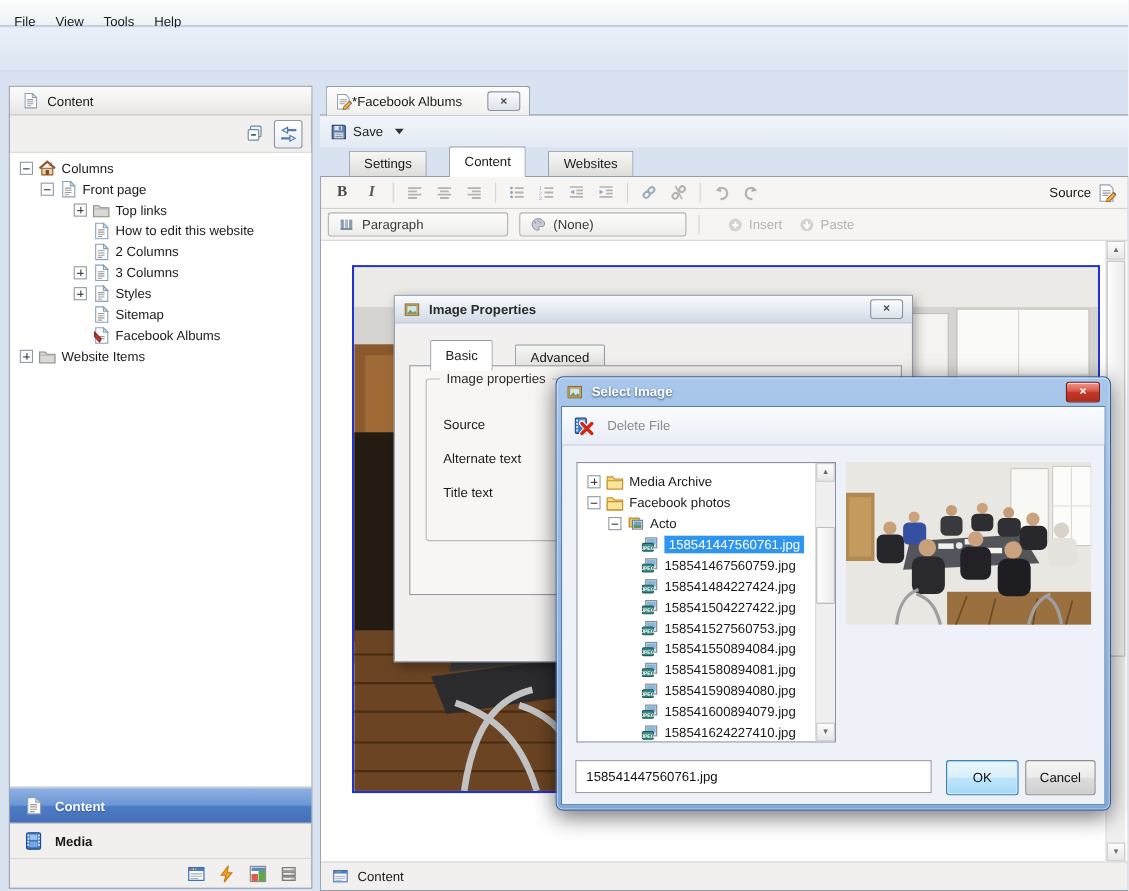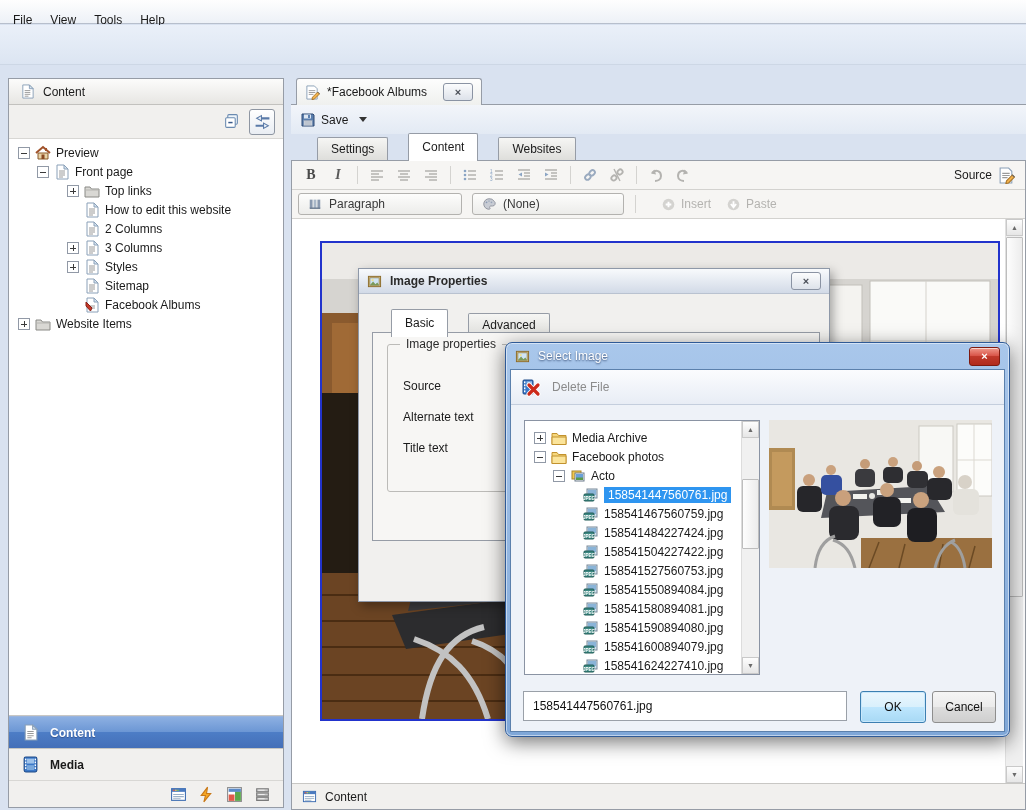--- a/index.html
+++ b/index.html
@@ -34,21 +34,21 @@
   .lp-view{height:31px;display:flex;align-items:center;gap:11px;padding:0 13px;border-top:1px solid #c6c5c2;font-weight:bold;}
   .lp-view.sel{background:linear-gradient(#8db0e2 0%,#6b96d4 49%,#4d7dc6 50%,#446fb8 100%);
                color:#fff;border-top:1px solid #9ab4dc;text-shadow:0 1px 1px rgba(20,40,90,.45);}
   .lp-icons{height:26px;display:flex;align-items:center;justify-content:flex-end;gap:11px;
             padding:0 12px;border-top:1px solid #d8d7d4;}
 
   
   .main-panel{left:291px;top:78px;width:735px;height:732px;}
   .doc-tab{position:absolute;left:5px;top:0;height:27px;width:186px;background:linear-gradient(#fdfdfd,#eff0ee);
            border:1px solid #969ca6;border-bottom:none;border-radius:3px 3px 0 0;
-           display:flex;align-items:center;gap:7px;padding:0 8px;box-sizing:border-box;z-index:2;}
+           display:flex;align-items:center;padding:0 8px;box-sizing:border-box;z-index:2;}
   .mini-close{margin-left:auto;width:28px;height:16px;border:1px solid #8a93a3;border-radius:3px;
               background:linear-gradient(#fbfcfd,#dde2ea);display:flex;align-items:center;justify-content:center;
               font-size:11px;font-weight:bold;color:#4a4f58;line-height:1;}
   .save-bar{position:absolute;left:0;top:26px;width:100%;height:30px;border-top:1px solid #969ca6;
             background:linear-gradient(#f2f5fa,#e3eaf4);display:flex;align-items:center;padding:0 9px;box-sizing:border-box;gap:5px;}
   .save-caret{width:0;height:0;border-left:4px solid transparent;border-right:4px solid transparent;
               border-top:5px solid #333;margin-left:6px;}
   .view-tabs{position:absolute;left:0;top:56px;width:100%;height:26px;display:flex;align-items:flex-end;
              padding-left:8px;box-sizing:border-box;gap:2px;}
   .tab{border:1px solid #969ca6;border-bottom:none;border-radius:2px 2px 0 0;background:linear-gradient(#f6f6f4,#dededb);
@@ -82,21 +82,21 @@
               display:flex;align-items:center;gap:8px;padding:0 8px;font-weight:bold;color:#2a2a2a;}
   .dlg1-tabs{position:absolute;left:14px;top:40px;display:flex;gap:2px;align-items:flex-end;}
   .dlg1-panel{position:absolute;left:13px;top:63px;width:446px;height:207px;border:1px solid #969ca6;background:#f7f6f4;}
   .fset{position:absolute;left:14px;top:11px;width:420px;height:146px;border:1px solid #bcbbb8;border-radius:3px;}
   .fset-leg{position:absolute;top:-8px;left:12px;background:#f7f6f4;padding:0 6px;color:#2a2a2a;}
   .flabel{position:absolute;left:15px;color:#1a1a1a;}
 
   .dlg2{left:505px;top:342px;width:505px;height:395px;border-radius:7px;border:1px solid #2f5a96;
         background:linear-gradient(#a9c7eb,#7fa7d8);box-shadow:0 5px 20px rgba(0,0,0,.55), inset 0 0 0 1px rgba(255,255,255,.5);z-index:60;}
   .dlg2-title{height:26px;display:flex;align-items:center;gap:8px;padding:0 9px;}
-  .dlg2-title .t{color:#fff;font-weight:normal;text-shadow:0 1px 2px rgba(10,30,70,.75);}
+  .dlg2-title .t{color:#fff;font-weight:bold;text-shadow:0 1px 2px rgba(10,30,70,.75);}
   .red-close{margin-left:auto;width:29px;height:17px;border:1px solid #7e1a10;border-radius:3px;
              background:linear-gradient(#f0988b 0%,#d9564a 45%,#c0392b 50%,#b02a1c 100%);
              color:#fff;font-weight:bold;font-size:11px;display:flex;align-items:center;justify-content:center;
              box-shadow:inset 0 1px 0 rgba(255,255,255,.6);line-height:1;}
   .dlg2-inner{position:absolute;left:4px;right:4px;top:26px;bottom:4px;background:#eef2f8;border:1px solid #5b80ac;}
   .dlg2-tb{height:34px;background:linear-gradient(#fbfcfe,#e8edf5);border-bottom:1px solid #c4cedd;
            display:flex;align-items:center;gap:10px;padding:0 11px;}
   .dlg2-tb .lbl{color:#8b8b8b;}
   .treebox{position:absolute;left:13px;top:50px;width:234px;height:253px;background:#fff;border:1px solid #8a93a3;overflow:hidden;}
   .treebox .rows{position:absolute;left:0;top:0;right:17px;bottom:0;padding-top:7px;}
@@ -333,21 +333,21 @@
             <use href="#i-sync"></use>
           </svg>
         </span>
     </div>
     <div class="lp-tree">
       <div class="trow pl0">
           <span class="exp"></span>
           <svg class="i" width="16" height="16">
             <use href="#i-house"></use>
           </svg>
-          <span>Preview</span>
+          <span>Columns</span>
         </div>
       <div class="trow pl1">
           <span class="exp"></span>
           <svg class="i" width="16" height="16">
             <use href="#i-page"></use>
           </svg>
           <span>Front page</span>
         </div>
       <div class="trow pl2">
           <span class="exp plus"></span>

